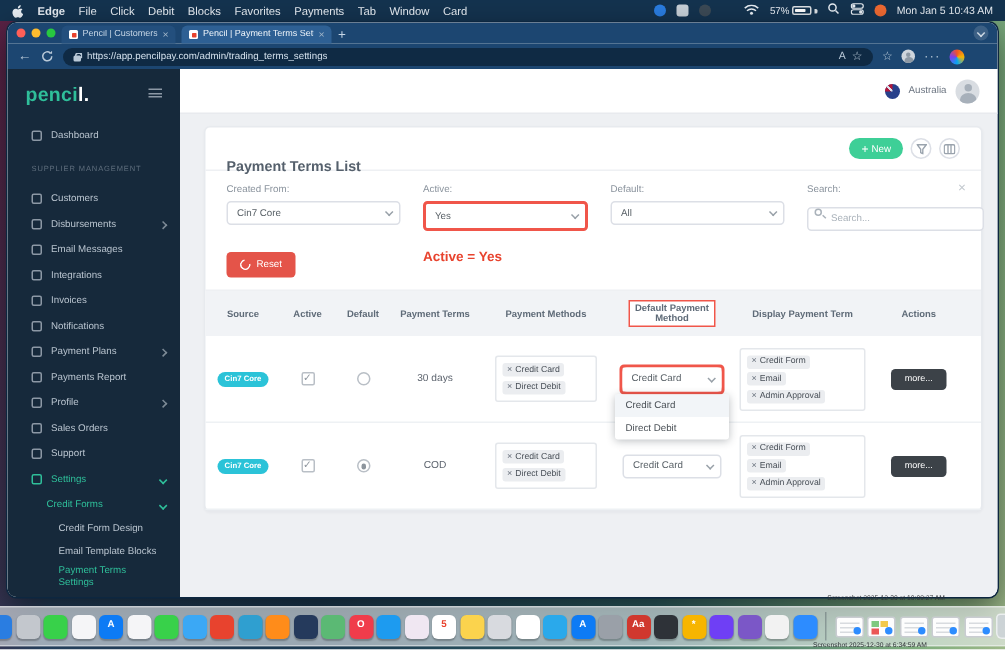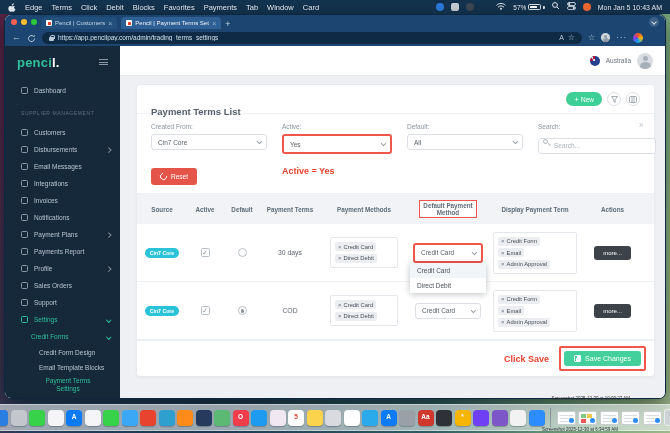--- a/index.html
+++ b/index.html
@@ -6,21 +6,21 @@
   html,body { width:670px; height:433px; }
   .screen { position:relative; width:670px; height:433px; overflow:hidden;
     background:linear-gradient(100deg,#5c2144 0%,#25405c 14%,#1d3b53 38%,#2e5f63 68%,#7fae7e 92%,#9fb98a 100%); }
 
   
   .menubar { position:absolute; top:0; left:0; right:0; height:14px; background:#14334f;
     display:flex; align-items:center; padding:0 8px; color:#e8eef4; font-size:7.5px; gap:9px; }
   .menubar .apple { width:8px; height:9px; position:relative; }
   .menubar .apple svg { display:block; }
   .mb-item { white-space:nowrap; }
-  .mb-item.bold { font-weight:normal; }
+  .mb-item.bold { font-weight:bold; }
   .mb-right { margin-left:auto; display:flex; align-items:center; gap:7px; }
   .st-dot { width:8px; height:8px; border-radius:50%; }
   .st-sq { width:8px; height:8px; border-radius:2px; background:#c7d0d8; }
   .batt { display:flex; align-items:center; gap:2px; }
   .batt .pct { font-size:6.5px; }
   .batt .body { width:13px; height:6px; border:1px solid rgba(255,255,255,.85); border-radius:1.5px; position:relative; }
   .batt .body::after { content:""; position:absolute; left:1px; top:1px; bottom:1px; width:57%; background:#fff; border-radius:0.5px; }
   .batt .nub { width:1.5px; height:3px; background:rgba(255,255,255,.85); border-radius:0 1px 1px 0; }
   .clock { font-size:7px; white-space:nowrap; }
 
@@ -51,21 +51,21 @@
   .staric::before { content:"☆"; font-size:8px; color:#b9c9d8; }
   .toolic { display:flex; align-items:center; }
   .dots::before { content:"···"; color:#b9c9d8; font-size:8px; letter-spacing:1px; }
   .avatar-s { width:9px; height:9px; border-radius:50%; background:#cfd6dd; position:relative; overflow:hidden; }
   .avatar-s::before { content:""; position:absolute; top:1.5px; left:3px; width:3px; height:3px; border-radius:50%; background:#8d99a5; }
   .avatar-s::after { content:""; position:absolute; top:5px; left:1.5px; width:6px; height:5px; border-radius:50%; background:#8d99a5; }
   .copilot { width:10px; height:10px; border-radius:50%; background:conic-gradient(#f35325,#f7b500,#05a6f0,#7b3ff2,#f35325); }
 
   
   .webpage { display:flex; height:352px; }
-  .sidebar { width:115px; background:#16293b; color:#b9c4cf; flex:none; display:flex; flex-direction:column;text-align:center; }
+  .sidebar { width:115px; background:#16293b; color:#b9c4cf; flex:none; display:flex; flex-direction:column; }
   .logo-row { height:32px; display:flex; align-items:center; padding:0 12px; justify-content:space-between; }
   .logo { font-size:13px; font-weight:bold; color:#2fbf9a; letter-spacing:0.2px; }
   .logo .tail { color:#ffffff; }
   .burger { width:9px; display:flex; flex-direction:column; gap:1.5px; }
   .burger i { height:1px; background:#8c98a5; display:block; }
   .nav-item { height:17px; display:flex; align-items:center; gap:6px; padding:0 10px 0 16px; font-size:6.5px; cursor:default; }
   .nav-item.first { height:24px; }
   .sic { width:7px; height:7px; border:1px solid #8c98a5; border-radius:1.5px; flex:none; }
   .sec-label { height:22px; display:flex; align-items:center; padding:0 16px; font-size:5px; letter-spacing:0.6px; color:#5f6e7d; }
   .chev-r { margin-left:auto; width:3.5px; height:3.5px; border-right:1px solid #7d8a96; border-top:1px solid #7d8a96; transform:rotate(45deg); }
@@ -166,21 +166,21 @@
 
 <div class="screen" data-name="desktop">
 
   <div class="menubar" data-name="macos-menubar">
     <span class="apple" data-name="apple-menu-icon">
       <svg width="8" height="9" viewBox="0 0 8 9">
           <path d="M5.7 0.3c-.5.1-1.1.4-1.4.9-.3.4-.5 1-.4 1.5.6 0 1.1-.3 1.5-.8.3-.4.5-1 .3-1.6zM5.9 2.9c-.8 0-1.2.4-1.8.4-.6 0-1.1-.4-1.8-.4C1.4 2.9.3 3.8.3 5.4c0 1.6 1.2 3.4 2.1 3.4.5 0 .8-.3 1.5-.3s.9.3 1.5.3c.9 0 2-1.7 2-2.5-.9-.4-1.3-1-1.3-1.7 0-.7.4-1.2.9-1.5-.3-.2-.7-.2-1.1-.2z" fill="#e8eef4"></path>
         </svg>
     </span>
     <span class="mb-item bold" data-name="menu-edge">Edge</span>
-    <span class="mb-item" data-name="menu-file">Terms</span>
+    <span class="mb-item" data-name="menu-file">File</span>
     <span class="mb-item" data-name="menu-edit">Click</span>
     <span class="mb-item" data-name="menu-view">Debit</span>
     <span class="mb-item" data-name="menu-history">Blocks</span>
     <span class="mb-item" data-name="menu-favorites">Favorites</span>
     <span class="mb-item" data-name="menu-profiles">Payments</span>
     <span class="mb-item" data-name="menu-tab">Tab</span>
     <span class="mb-item" data-name="menu-window">Window</span>
     <span class="mb-item" data-name="menu-help">Card</span>
     <span class="mb-right">
       <span class="st-dot" style="background:#2a7de1" data-name="status-messenger-icon"></span>
@@ -522,29 +522,20 @@
                       <i class="x" data-name="remove-icon"></i>
                       <span>Admin Approval</span>
                     </span>
                 </div>
               </div>
               <div class="tc">
                   <button class="morebtn" data-name="more-button">more...</button>
                 </div>
             </div>
 
-            <div class="card-foot" data-name="card-footer">
-              <span class="save-note" data-name="annotation-save-note">Click Save</span>
-              <span class="save-annot" data-name="annotation-box-save">
-                <button class="savebtn" data-name="save-changes-button">
-                    <span class="floppy" data-name="save-icon"></span>
-                    <span>Save Changes</span>
-                  </button>
-              </span>
-            </div>
           </div>
         </div>
       </div>
     </div>
   </div>
 
   <div class="shot-label top" data-name="screenshot-filename">Screenshot 2025-12-30 at 10:09:27 AM</div>
   <div class="dock" data-name="macos-dock">
     <span class="dk" data-name="dock-finder" style="background-color: rgb(42, 125, 225);">
         <i class="g"></i>

